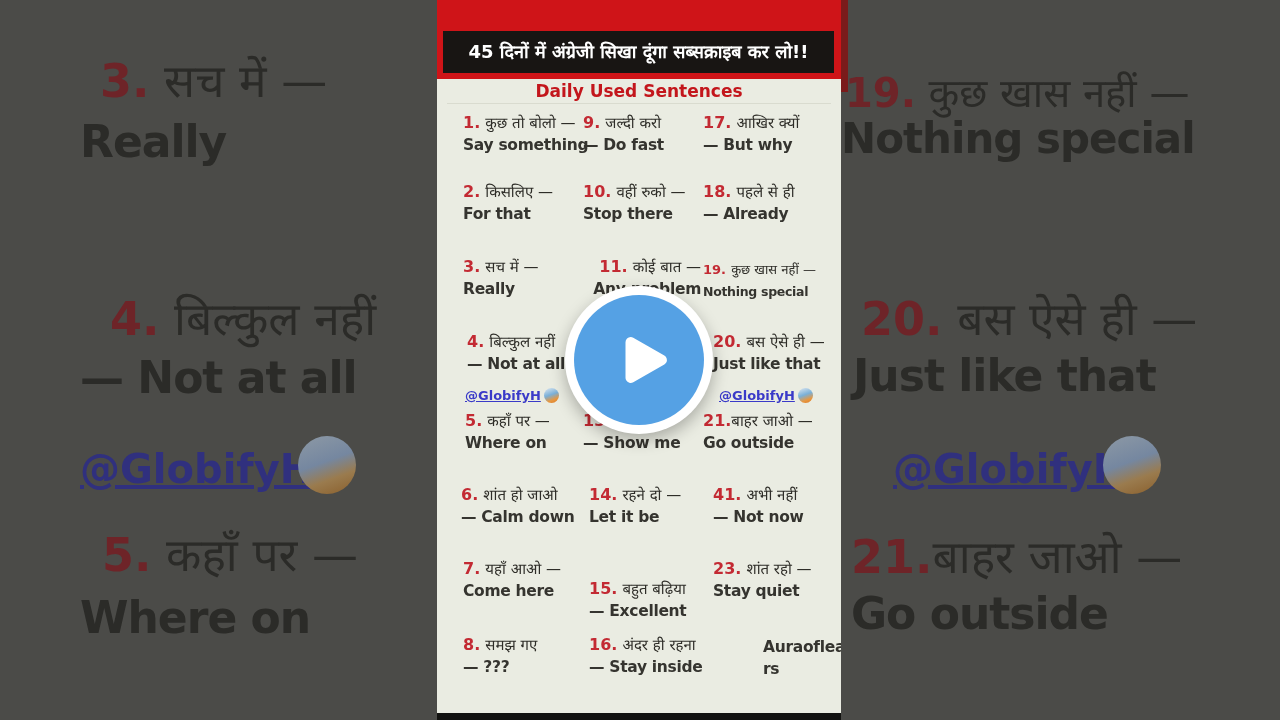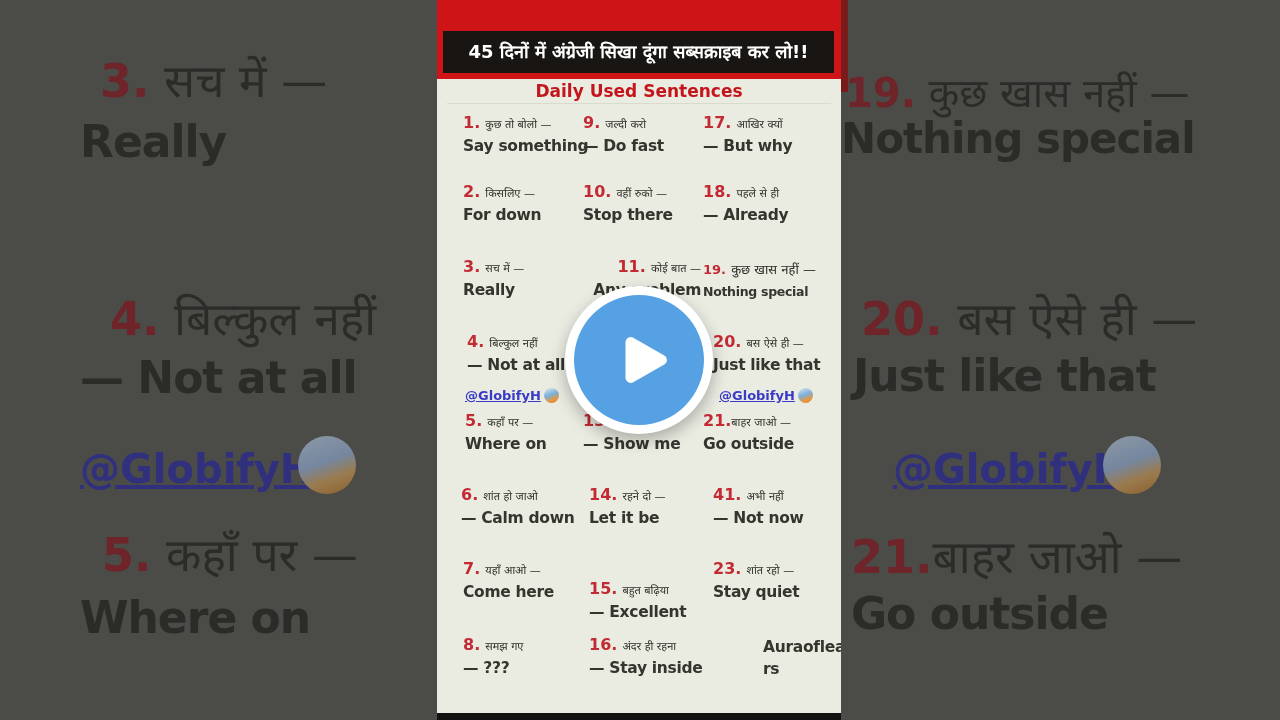--- a/index.html
+++ b/index.html
@@ -48,21 +48,21 @@
           color:#ffffff;font-weight:bold;font-size:18px;line-height:42px;text-align:center;
           white-space:nowrap;overflow:hidden;}
   .vtitle{position:absolute;left:10px;top:81px;width:384px;text-align:center;
           color:#c3161c;font-weight:bold;font-size:17px;border-bottom:1px solid #d9dbcf;
           padding-bottom:2px;}
   .bottom-bar{position:absolute;left:0;top:713px;width:404px;height:7px;background:#121210;}
 
   
   .entry{position:absolute;width:132px;line-height:21px;}
   .entry .num{font-size:16px;font-weight:bold;color:#c32a33;}
-  .entry .hi{font-size:11px;color:#2e2d28;}
+  .entry .hi{font-size:15px;color:#2e2d28;}
   .entry .en{font-size:15.5px;font-weight:600;color:#35342f;margin-top:1px;letter-spacing:-0.3px;}
   .entry.small .num{font-size:13px;}
   .entry.small .hi{font-size:13px;}
   .entry.small .en{font-size:12.5px;}
 
   .pos-c1-r1{left:26px;top:112px;}  .pos-c2-r1{left:146px;top:112px;}  .pos-c3-r1{left:266px;top:112px;}
   .pos-c1-r2{left:26px;top:181px;}  .pos-c2-r2{left:146px;top:181px;}  .pos-c3-r2{left:266px;top:181px;}
   .pos-c1-r3{left:26px;top:256px;}  .pos-c2-r3{left:132px;top:256px;text-align:right;}  .pos-c3-r3{left:266px;top:258px;}
   .pos-c1-r4{left:30px;top:331px;}                                     .pos-c3-r4{left:276px;top:331px;}
   .pos-c1-r5{left:28px;top:410px;}  .pos-c2-r5{left:146px;top:410px;}  .pos-c3-r5{left:266px;top:410px;}
@@ -119,21 +119,21 @@
       <div class="banner">45 दिनों में अंग्रेजी सिखा दूंगा सब्सक्राइब कर लो!!</div>
     </div>
     <div class="vtitle">Daily Used Sentences</div>
 
     <div class="entry pos-c1-r1">
         <div><span class="num">1.</span> <span class="hi">कुछ तो बोलो —</span></div>
         <div class="en">Say something</div>
       </div>
     <div class="entry pos-c1-r2">
         <div><span class="num">2.</span> <span class="hi">किसलिए —</span></div>
-        <div class="en">For down</div>
+        <div class="en">For that</div>
       </div>
     <div class="entry pos-c1-r3">
         <div><span class="num">3.</span> <span class="hi">सच में —</span></div>
         <div class="en">Really</div>
       </div>
     <div class="entry pos-c1-r4">
         <div><span class="num">4.</span> <span class="hi">बिल्कुल नहीं</span></div>
         <div class="en">— Not at all</div>
       </div>
     <div class="entry pos-c1-r5">

